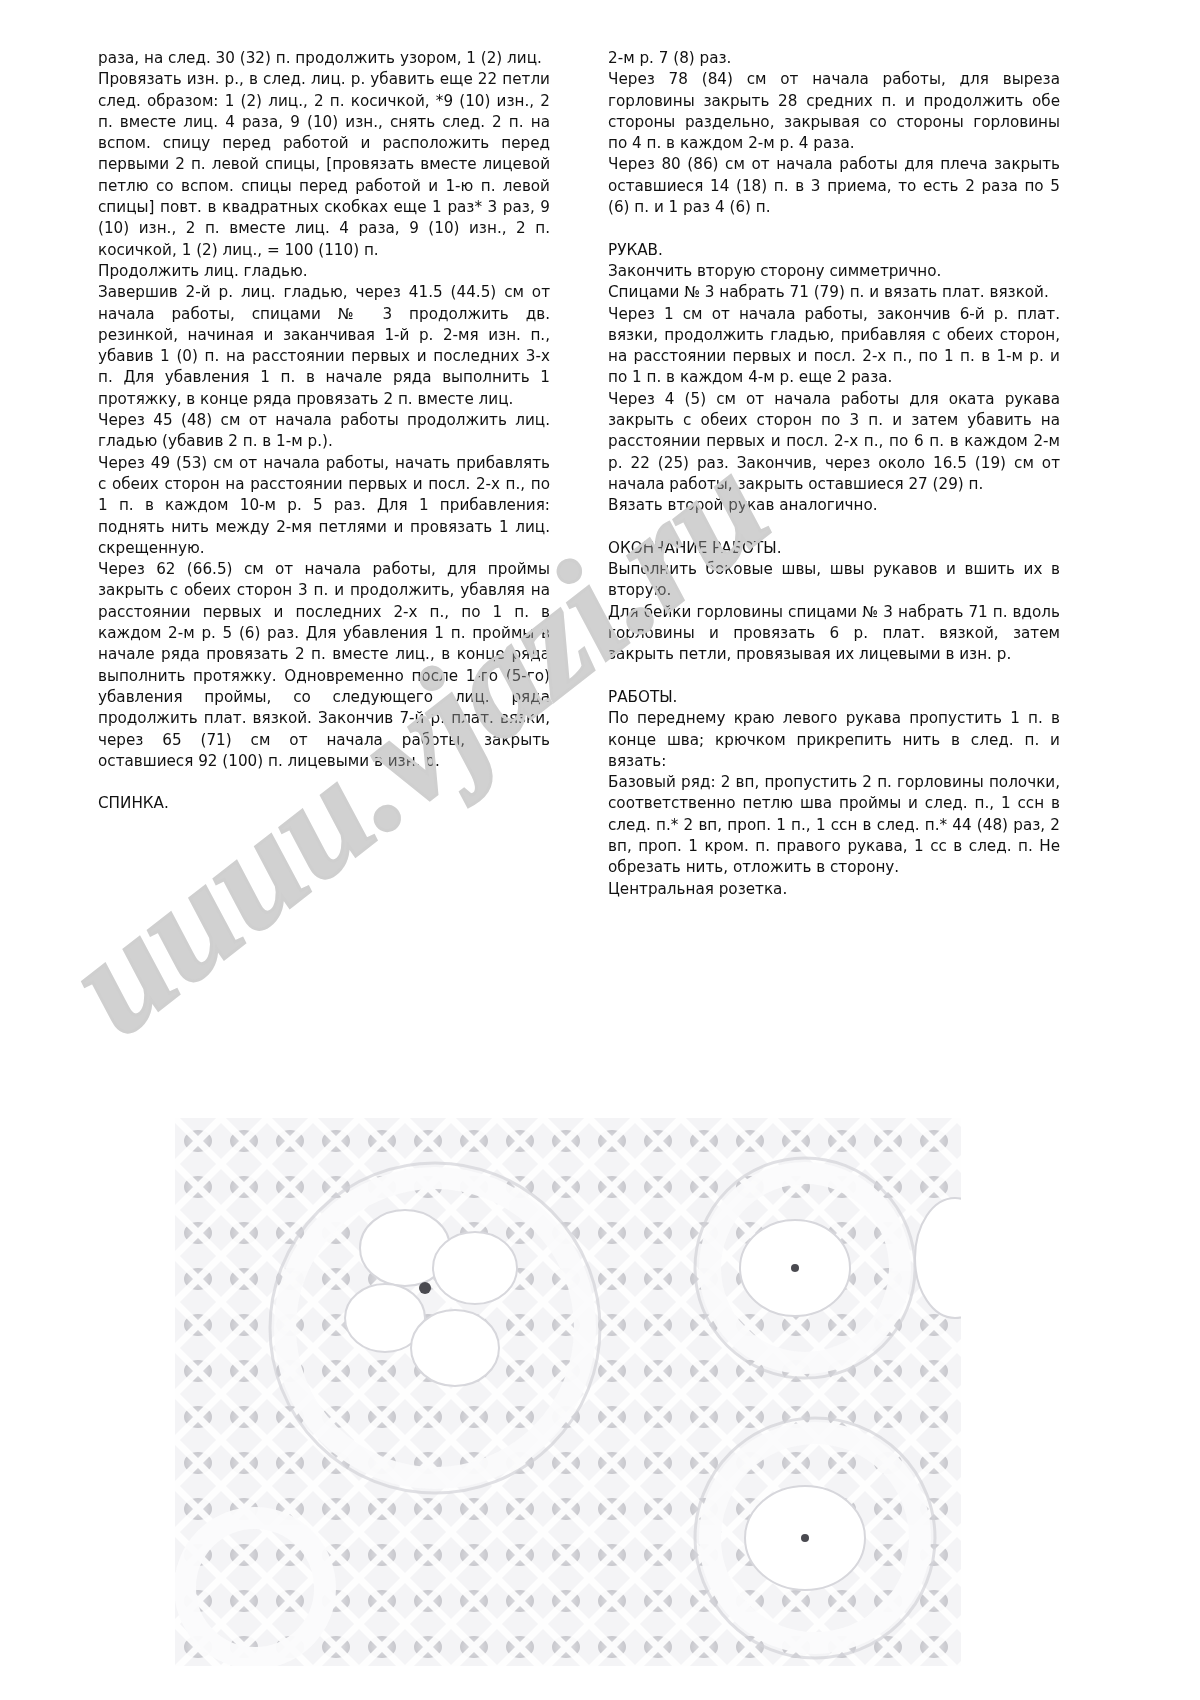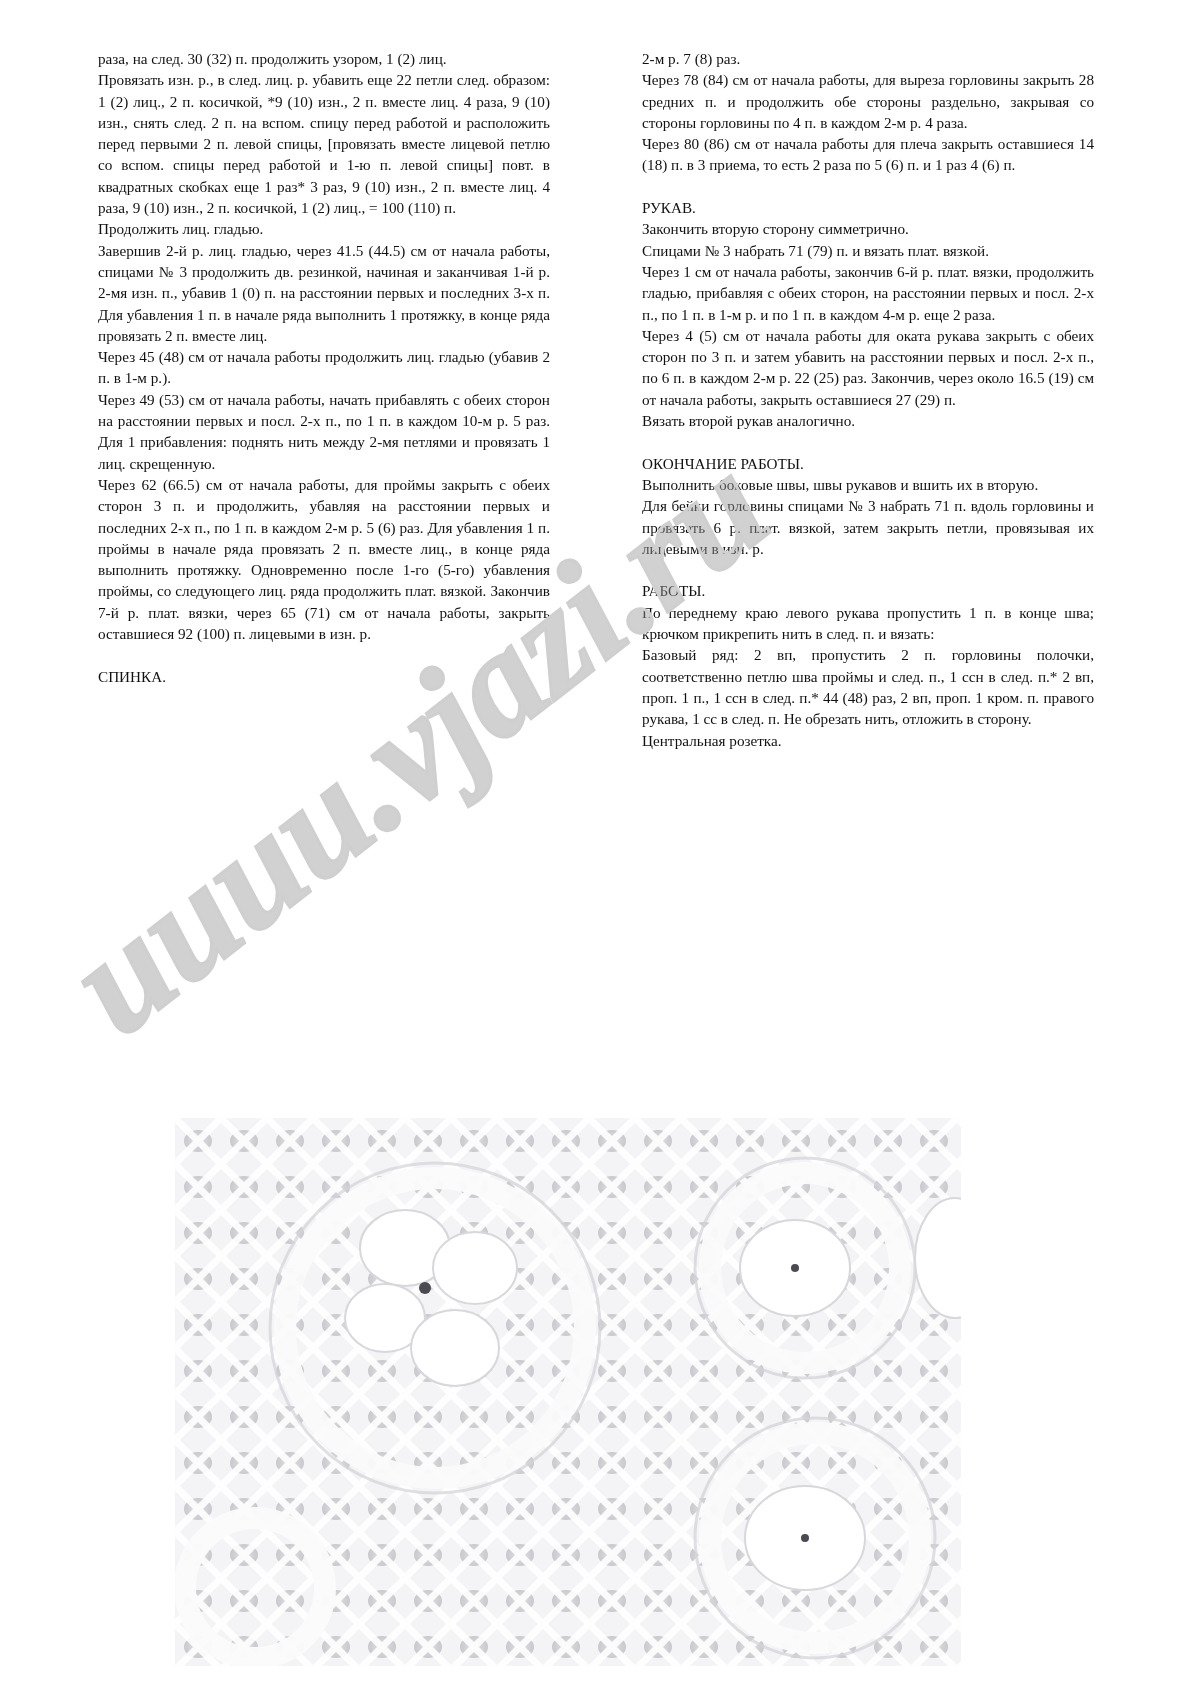--- a/index.html
+++ b/index.html
@@ -1,21 +1,21 @@
 <!DOCTYPE html>
 <html><head>
 <meta charset="utf-8">
 <style>
   html, body { margin:0; padding:0; background:#ffffff; }
   body { width:1200px; height:1700px; position:relative; overflow:hidden;
          font-family:"DejaVu Sans", "Liberation Sans", sans-serif; color:#111; }
   .col { position:absolute; top:48px; width:452px; font-size:15.2px; line-height:21.3px; }
   .col-left { left:98px; }
-  .col-right { left:642px; }
-  .para { margin:0; text-align:justify; text-align-last:left;font-family:Liberation Serif, serif; }
+  .col-right { left:608px; }
+  .para { margin:0; text-align:justify; text-align-last:left; }
   .heading { margin:21.3px 0 0 0; }
   .watermark { position:absolute; left:80px; top:180px; width:1000px; height:900px;
                pointer-events:none; }
   .photo { position:absolute; left:175px; top:1118px; width:786px; height:548px; overflow:hidden;
            background:#e9e9ec; }
 </style>
 </head>
 <body>
 
 <div class="col col-left">

